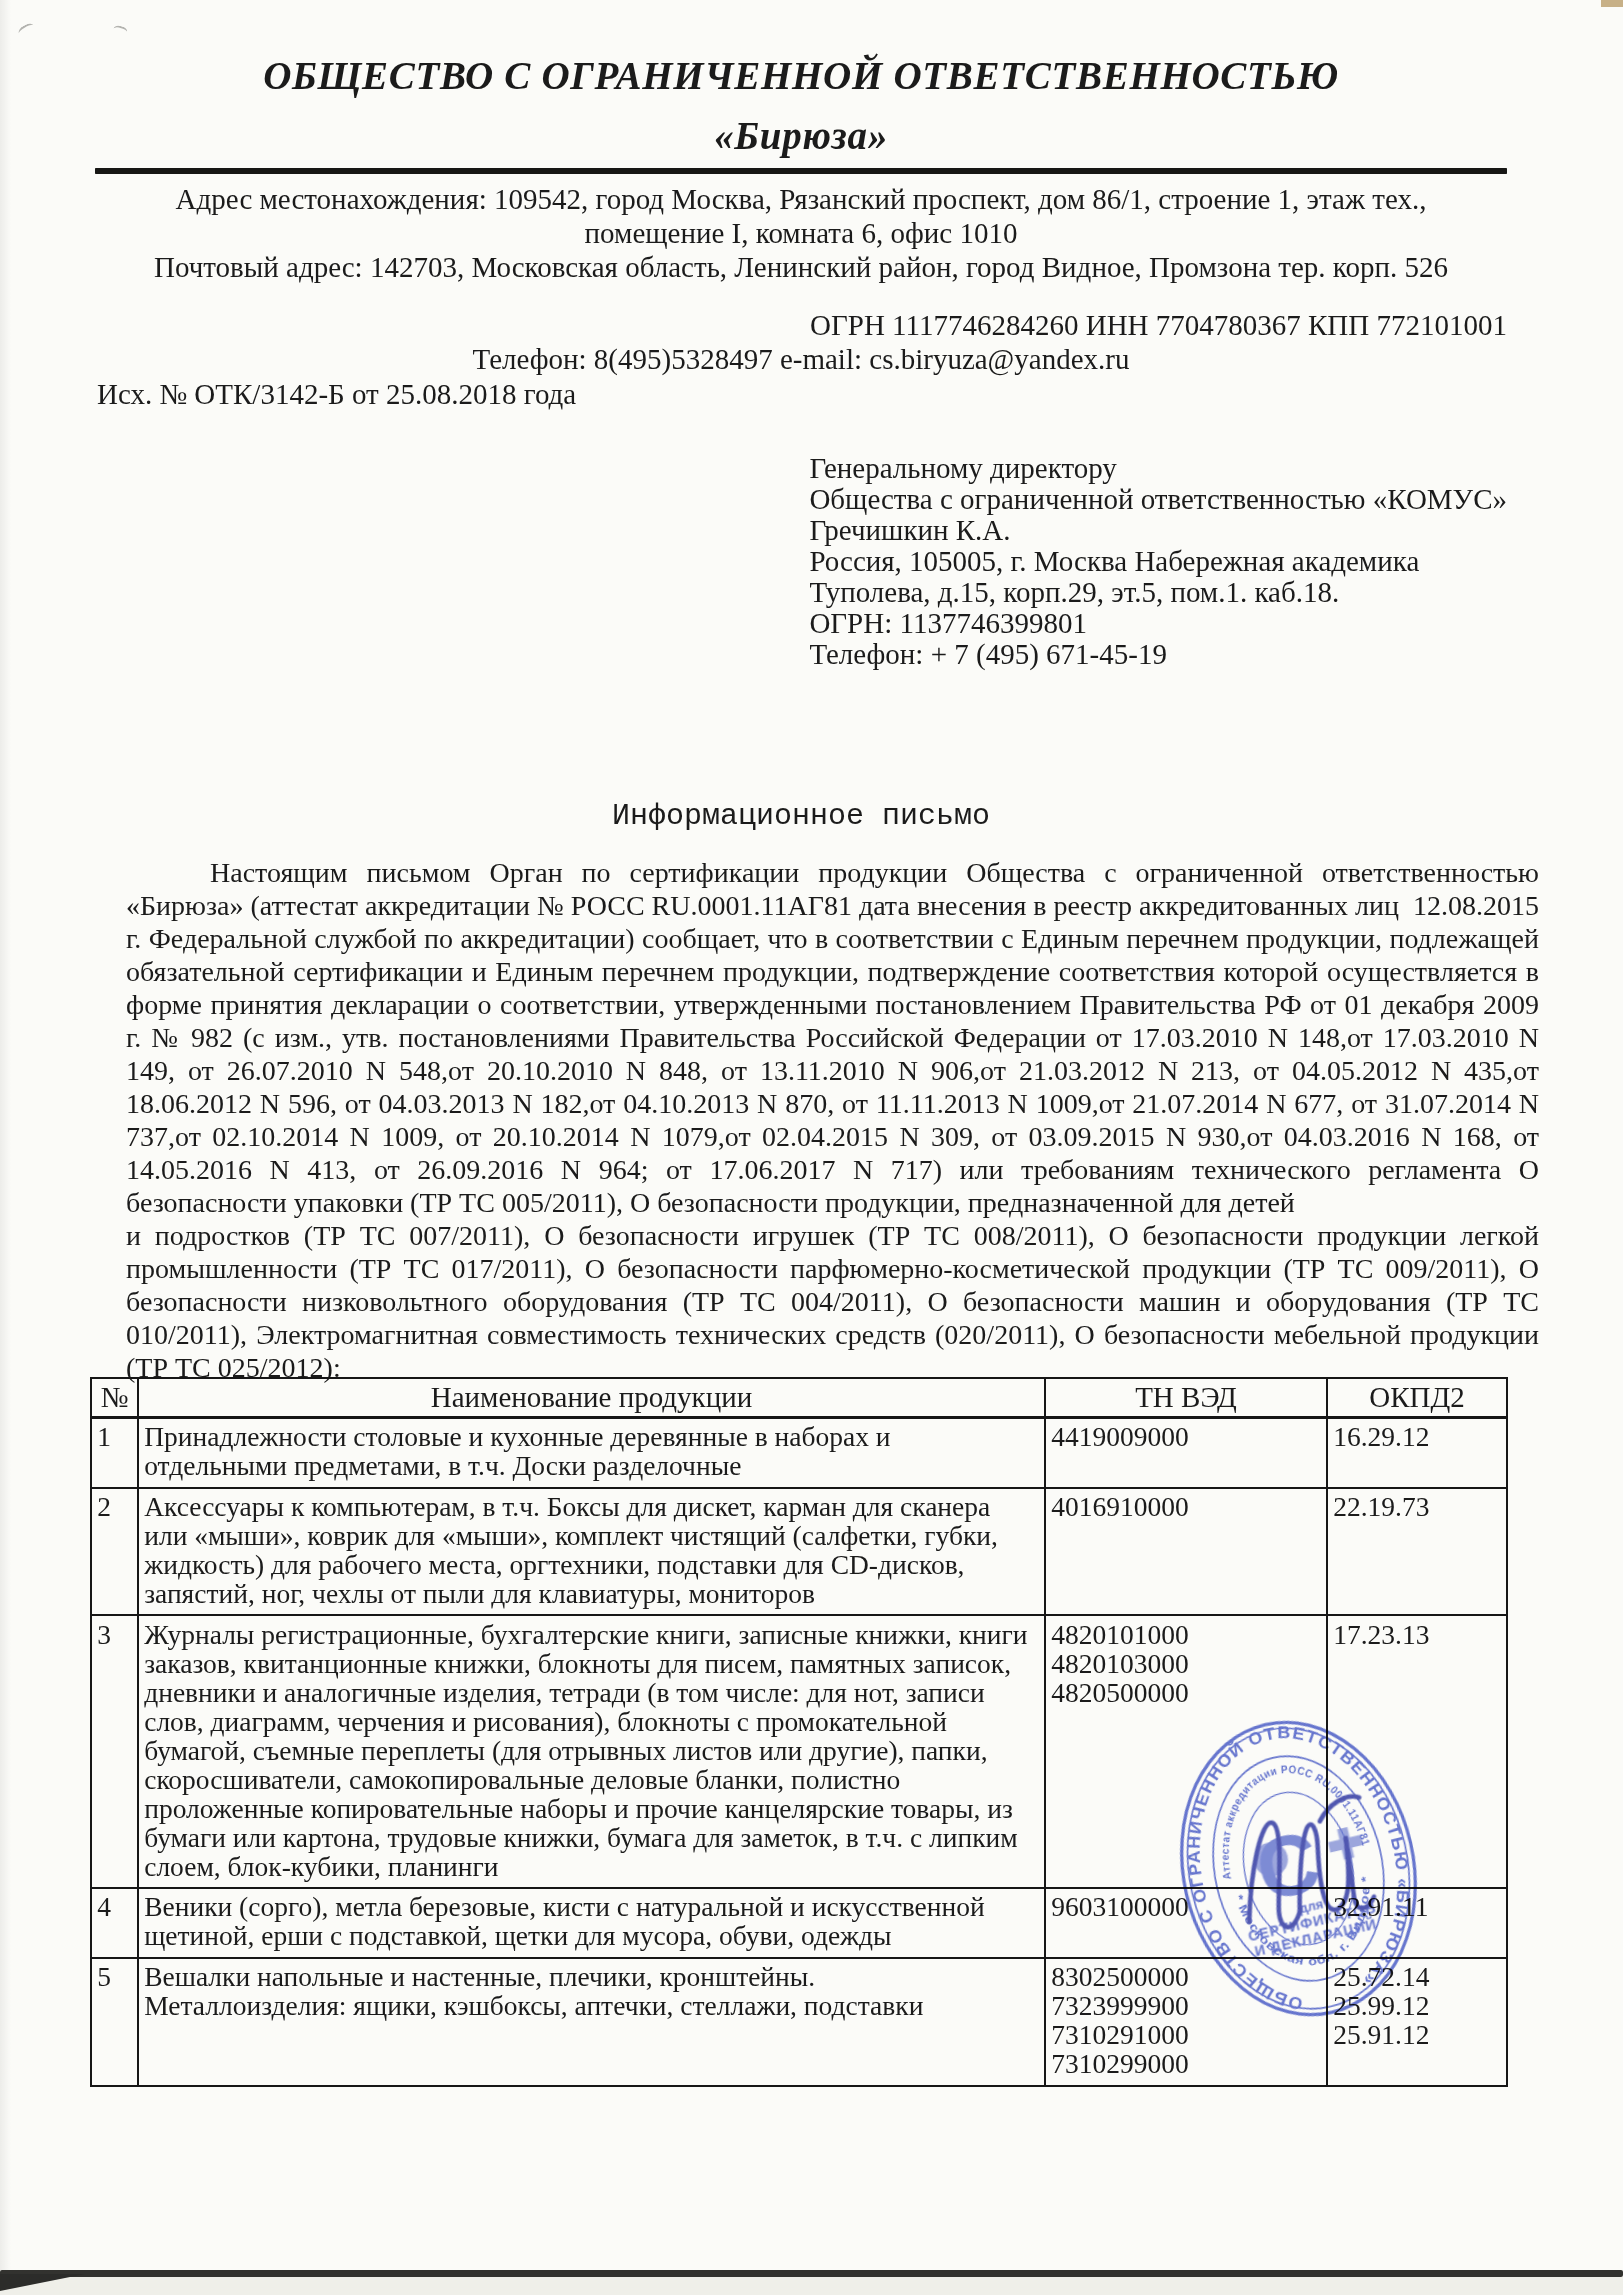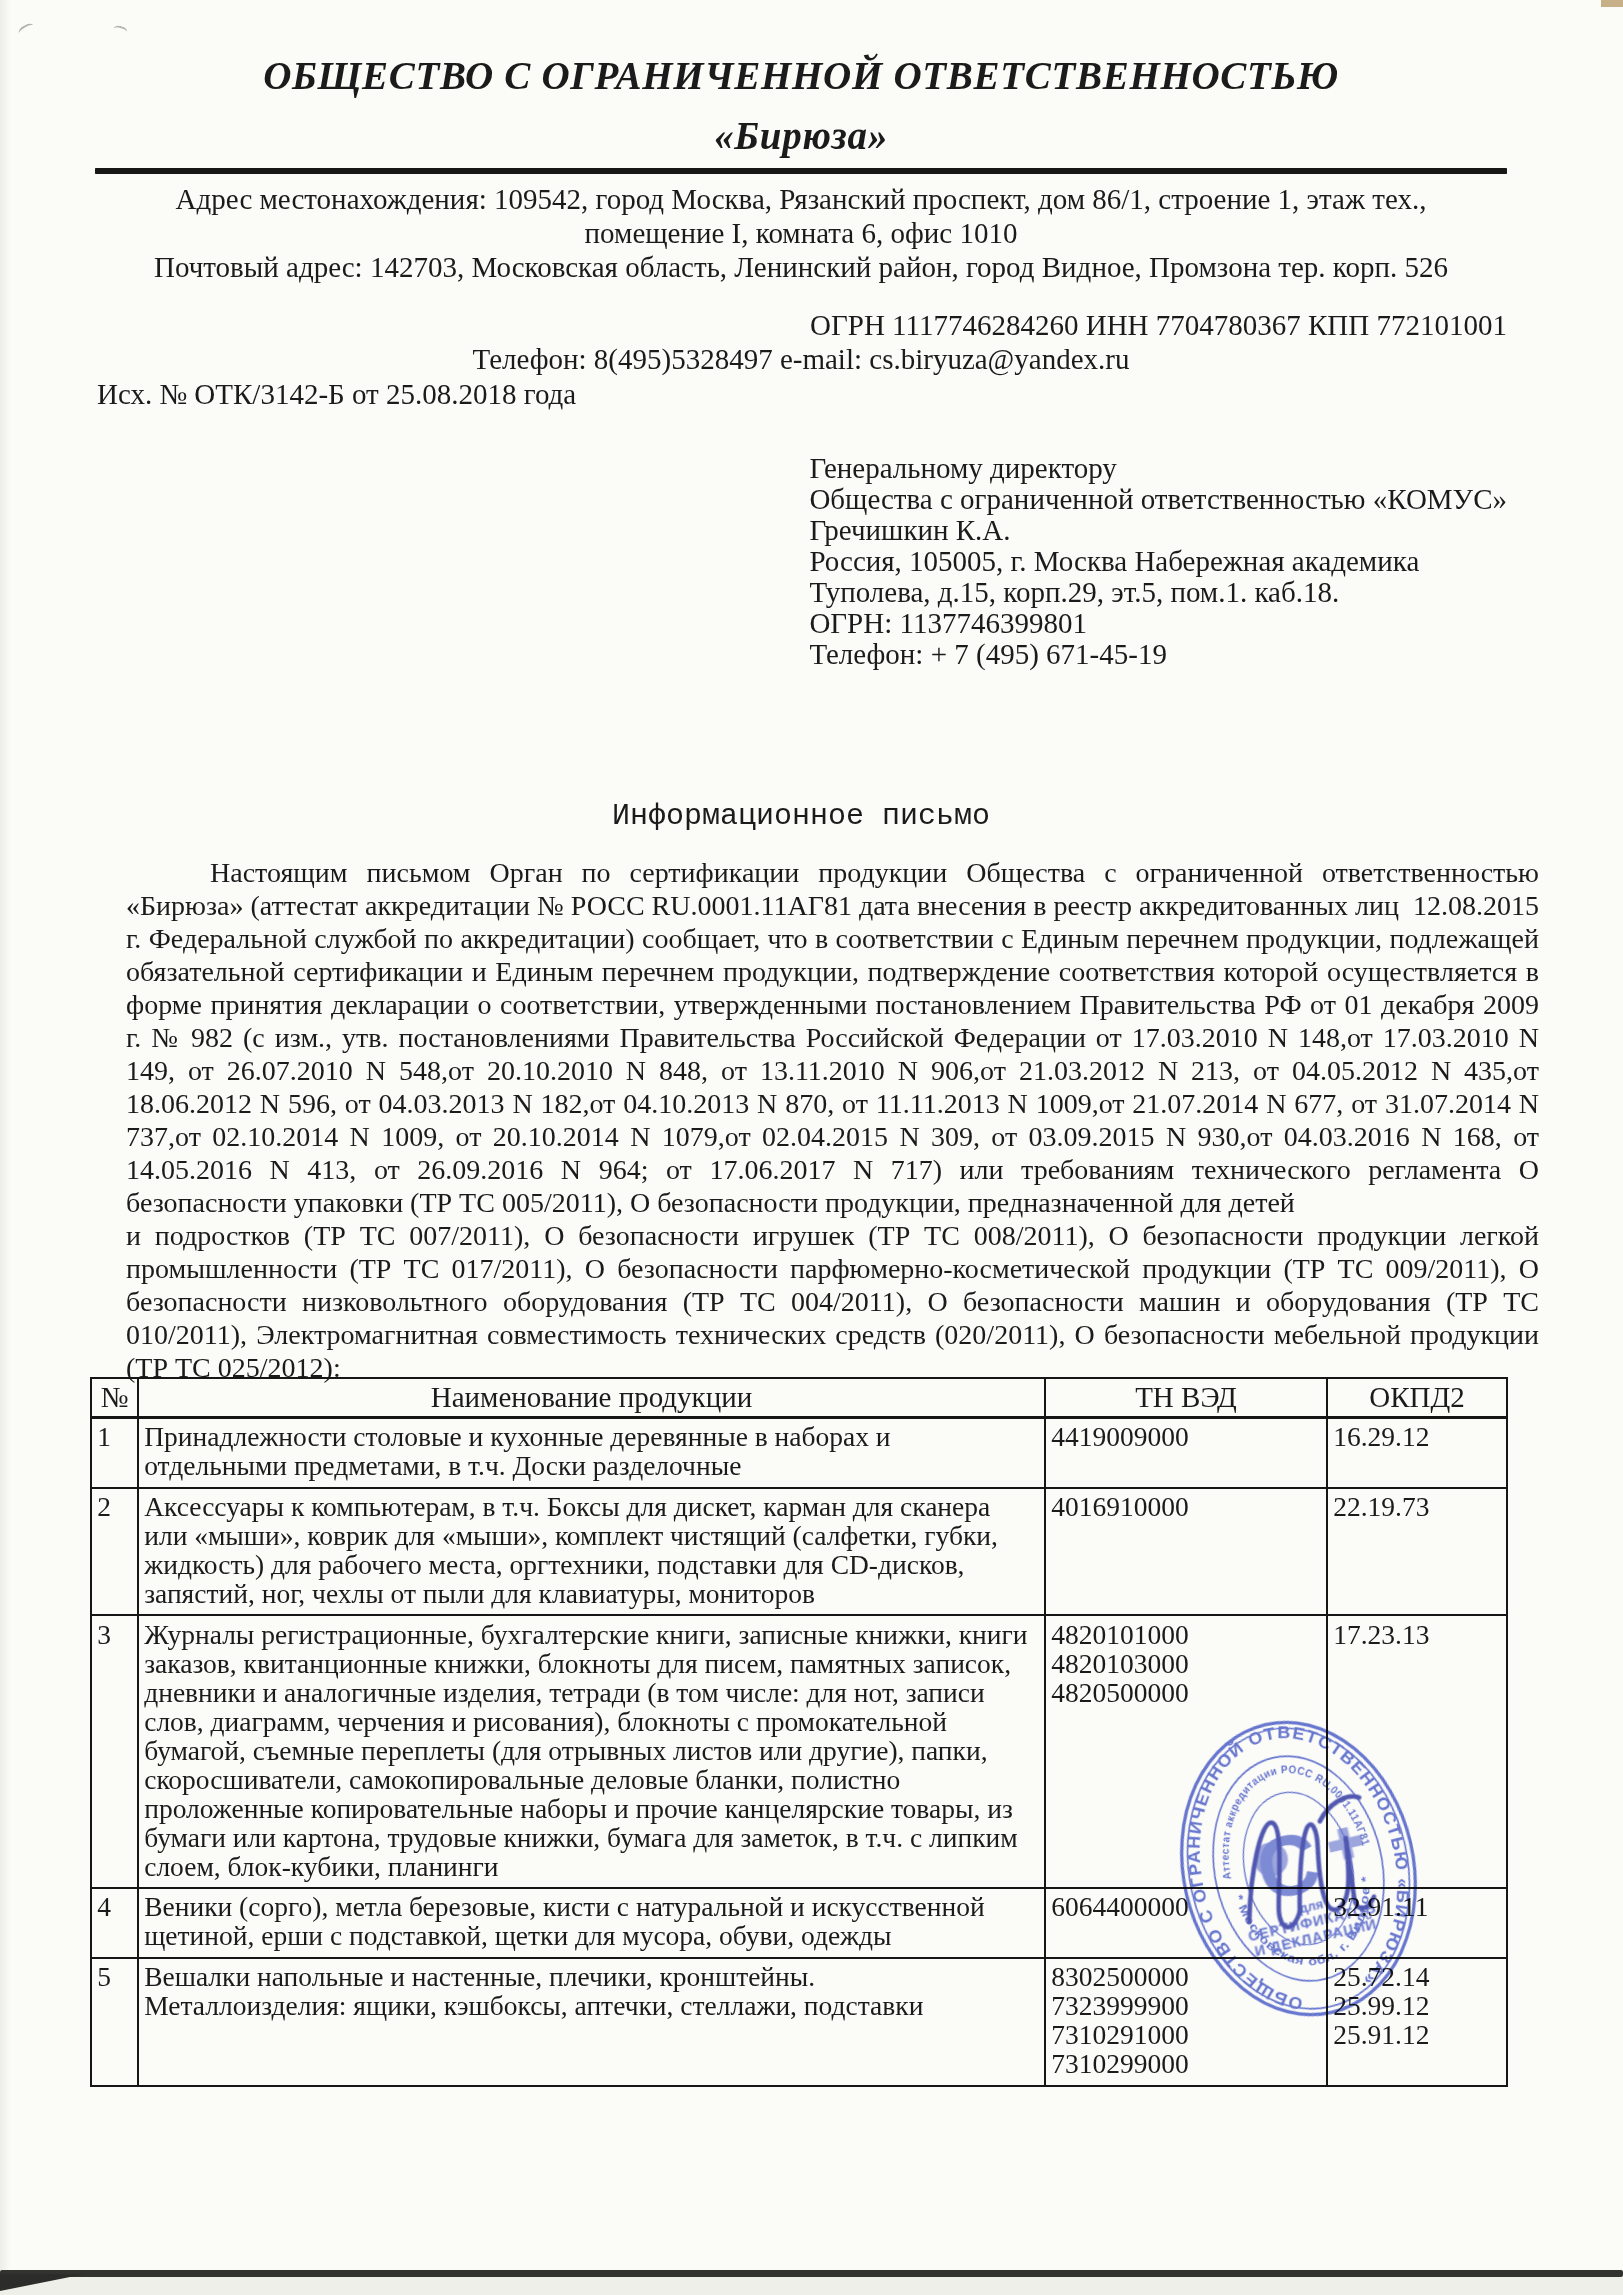--- a/index.html
+++ b/index.html
@@ -177,21 +177,21 @@
         <td class="cell-num">3</td>
         <td class="cell-name">Журналы регистрационные, бухгалтерские книги, записные книжки, книги заказов, квитанционные книжки, блокноты для писем, памятных записок, дневники и аналогичные изделия, тетради (в том числе: для нот, записи слов, диаграмм, черчения и рисования), блокноты с промокательной бумагой, съемные переплеты (для отрывных листов или другие), папки, скоросшиватели, самокопировальные деловые бланки, полистно проложенные копировательные наборы и прочие канцелярские товары, из бумаги или картона, трудовые книжки, бумага для заметок, в т.ч. с липким слоем, блок-кубики, планинги</td>
         <td class="cell-tnved">4820101000
 4820103000
 4820500000</td>
         <td class="cell-okpd">17.23.13</td>
       </tr>
       <tr>
         <td class="cell-num">4</td>
         <td class="cell-name">Веники (сорго), метла березовые, кисти с натуральной и искусственной щетиной, ерши с подставкой, щетки для мусора, обуви, одежды</td>
-        <td class="cell-tnved">6064400000</td>
+        <td class="cell-tnved">9603100000</td>
         <td class="cell-okpd">32.91.11</td>
       </tr>
       <tr>
         <td class="cell-num">5</td>
         <td class="cell-name">Вешалки напольные и настенные, плечики, кронштейны.
 Металлоизделия: ящики, кэшбоксы, аптечки, стеллажи, подставки</td>
         <td class="cell-tnved">8302500000
 7323999900
 7310291000
 7310299000</td>

